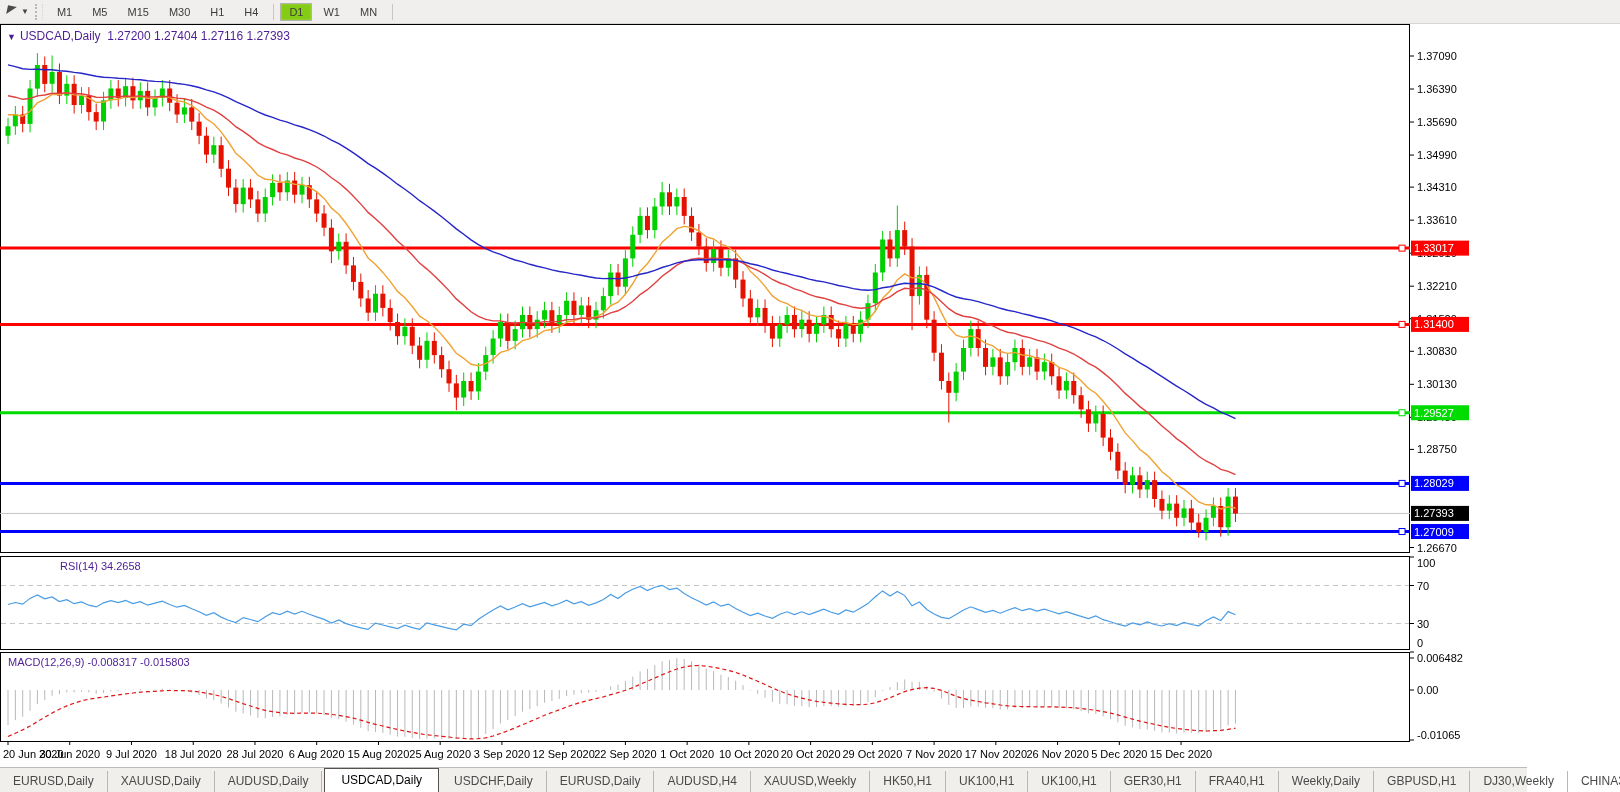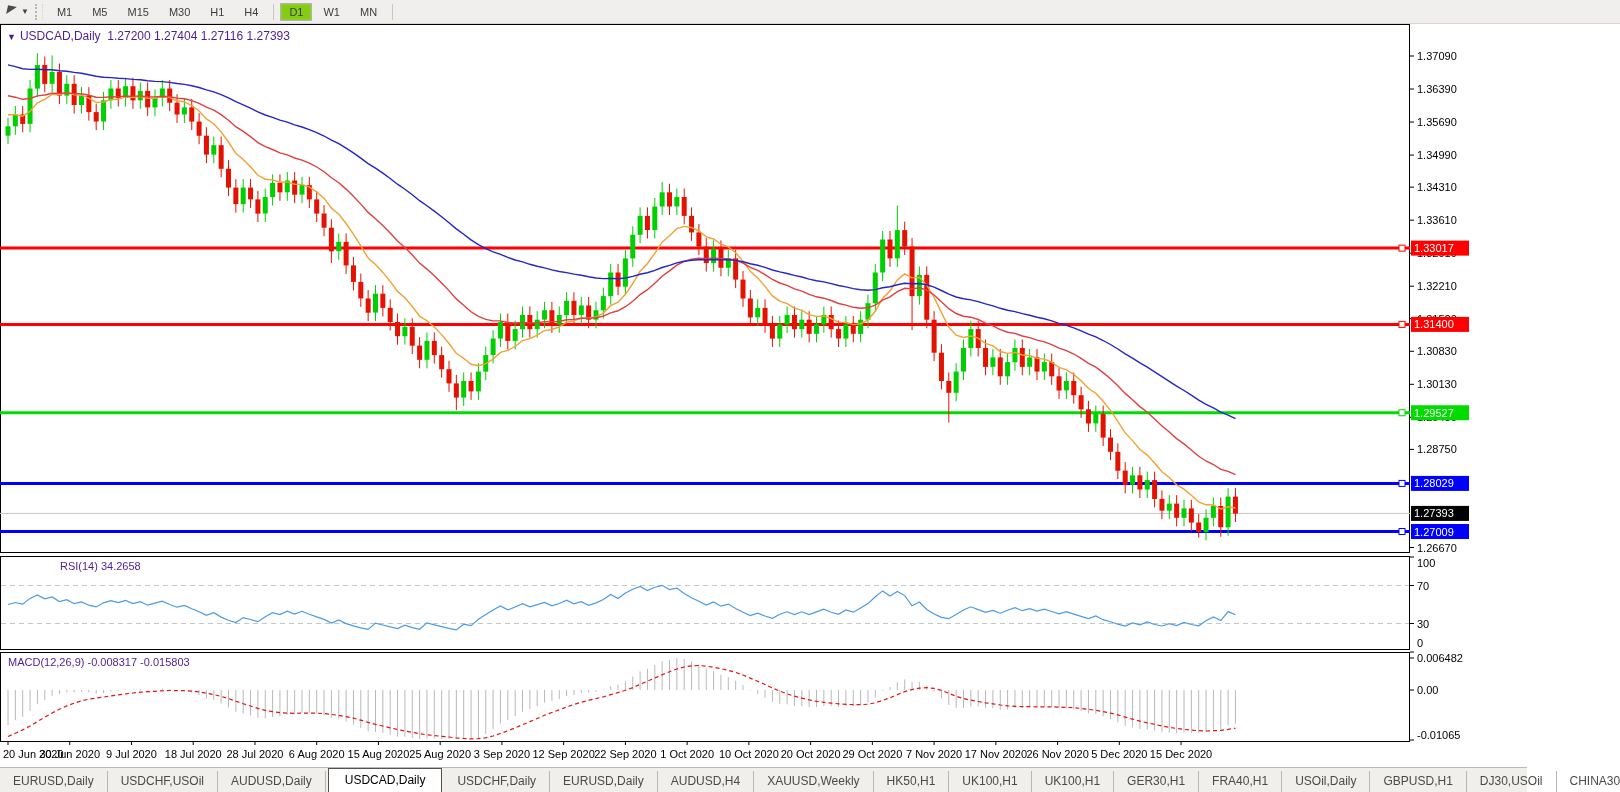--- a/index.html
+++ b/index.html
@@ -701,30 +701,30 @@
         <text x="1414" y="517.40749" font-size="11" fill="#ffffff">1.27393</text>
       </g>
     </svg>
 
   <div id="chart-title" class="pane-label"><span class="tri">▼</span><span>USDCAD,Daily</span>&nbsp;&nbsp;<span>1.27200 1.27404 1.27116 1.27393</span></div>
   <div id="rsi-label" class="pane-label">RSI(14) 34.2658</div>
   <div id="macd-label" class="pane-label">MACD(12,26,9) -0.008317 -0.015803</div>
 
   <div id="tabbar">
       <div class="tab">EURUSD,Daily</div>
-      <div class="tab">USDCHF,USOil</div>
+      <div class="tab">XAUUSD,Daily</div>
       <div class="tab">AUDUSD,Daily</div>
       <div class="tab active">USDCAD,Daily</div>
       <div class="tab">USDCHF,Daily</div>
       <div class="tab">EURUSD,Daily</div>
       <div class="tab">AUDUSD,H4</div>
       <div class="tab">XAUUSD,Weekly</div>
       <div class="tab">HK50,H1</div>
       <div class="tab">UK100,H1</div>
       <div class="tab">UK100,H1</div>
       <div class="tab">GER30,H1</div>
       <div class="tab">FRA40,H1</div>
-      <div class="tab">USOil,Daily</div>
+      <div class="tab">Weekly,Daily</div>
       <div class="tab">GBPUSD,H1</div>
-      <div class="tab">DJ30,USOil</div>
+      <div class="tab">DJ30,Weekly</div>
       <div class="tab">CHINA300,H1</div>
     </div>
 </div>
 
 </body></html>

